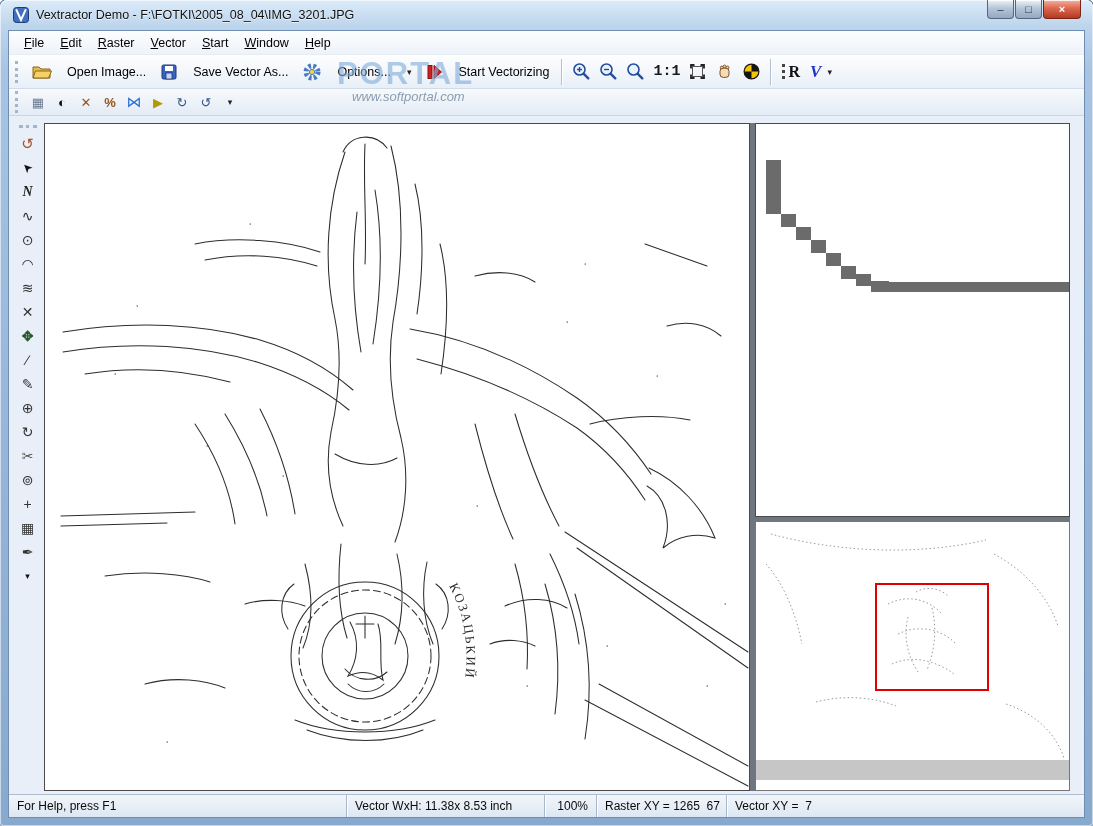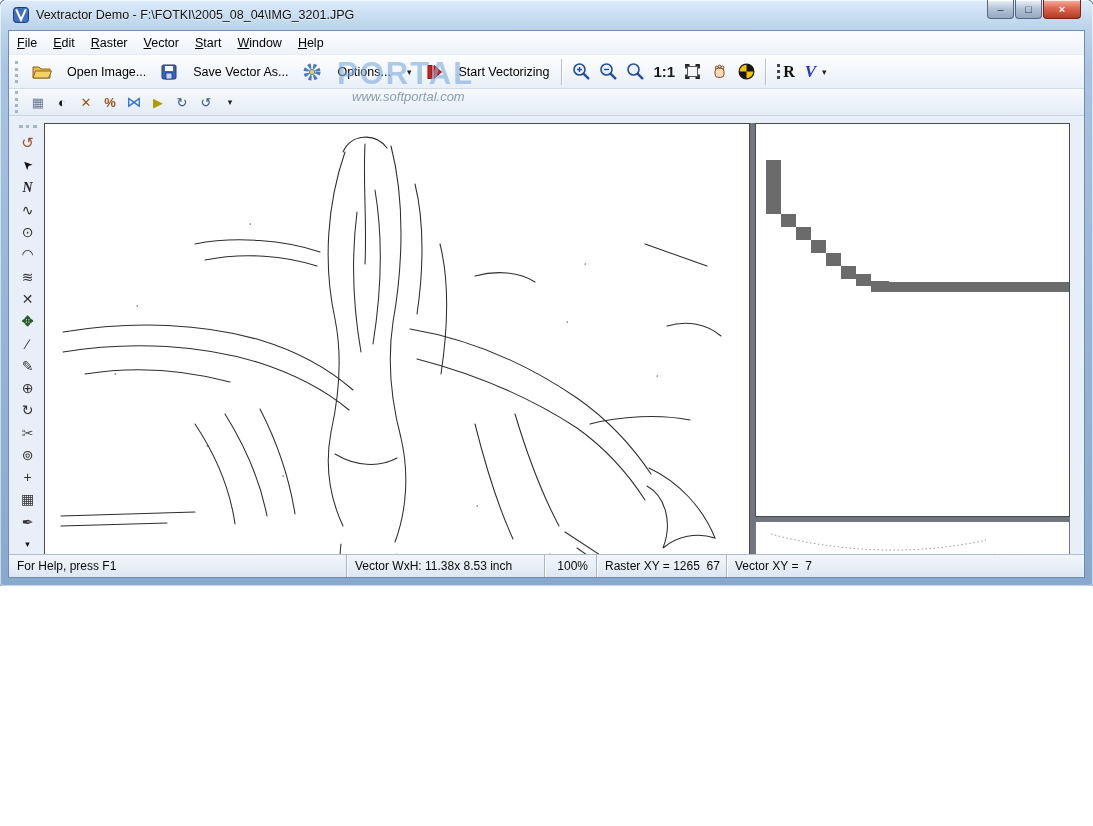--- a/index.html
+++ b/index.html
@@ -1,53 +1,53 @@
 <!DOCTYPE html>
 <html><head>
 <meta charset="utf-8">
 <style>
   * { box-sizing: border-box; margin: 0; padding: 0; }
   body { background: #ffffff; font-family: "Liberation Sans", sans-serif; }
 
   .window{
-    position:relative; width:1093px; height:586px;
+    position:relative; width:1093px; height:826px;
     border-radius:7px 7px 4px 4px; overflow:hidden;
     background:linear-gradient(180deg,#dcebfa 0%,#bdd5ec 26px,#a8c4e2 70px,#96b5d8 55%,#88a9ce 100%);
     box-shadow:inset 0 0 0 1px rgba(255,255,255,.55), 0 0 0 1px #4e6f94;
   }
 
   
   .titlebar{position:absolute;left:0;top:0;right:0;height:30px;display:flex;align-items:center;padding-left:13px;}
   .title-text{font-size:12.5px;color:#101010;margin-left:7px;text-shadow:0 1px 0 rgba(255,255,255,.7);}
   .win-controls{position:absolute;right:12px;top:0;display:flex;gap:1px;}
   .win-btn{width:27px;height:19px;border:1px solid #55677f;border-top:none;display:flex;align-items:center;justify-content:center;
     font-size:11px;line-height:1;color:#23344c;border-radius:0 0 4px 4px;
     background:linear-gradient(#eef3f9,#b6c5d8 45%,#93a8c0);box-shadow:inset 0 1px 0 rgba(255,255,255,.8);}
   .win-btn.close{width:38px;color:#fff;border-color:#7c2314;
     background:linear-gradient(#f6b2a2,#dd6850 45%,#b23a23);font-weight:bold;}
 
   
   .content{position:absolute;left:8px;right:8px;top:30px;bottom:8px;background:#eff4fb;
     border:1px solid #6f8db0;display:flex;flex-direction:column;overflow:hidden;}
 
-  .menubar{height:23px;display:flex;align-items:center;padding-left:0;font-size:12.5px;color:#000;
+  .menubar{height:23px;display:flex;align-items:center;padding-left:7px;font-size:12.5px;color:#000;
     background:linear-gradient(#fcfdfe,#eef3fa);}
   .menu-item{display:inline-block;padding:3px 8px;}
   .menu-item::first-letter{text-decoration:underline;}
 
   .toolbar1{height:35px;display:flex;align-items:center;padding:0 4px;position:relative;
     background:linear-gradient(#fefefe,#e8eff8);border-top:1px solid #e7edf5;border-bottom:1px solid #d2dce8;}
   .toolbar2{height:27px;display:flex;align-items:center;gap:2px;padding:0 4px;
     background:linear-gradient(#f7fafc,#e3ebf5);border-bottom:1px solid #c9d5e3;}
   .grip{width:5px;height:22px;margin:0 5px 0 2px;border-left:3px dotted #a4b5c9;}
   .tbtn{display:flex;align-items:center;gap:15px;padding:3px 7px;font-size:12.5px;color:#000;white-space:nowrap;}
   .tsep{width:0;border-left:1px solid #b2c0d2;border-right:1px solid #ffffff;height:26px;margin:0 5px;}
   .icon-btn{padding:2px 4px;display:flex;align-items:center;}
   .ddarrow{font-size:9px;color:#222;margin-left:1px;}
-  .ratio{font-family:Liberation Sans, sans-serif;font-weight:bold;font-size:15px;color:#1a1a1a;padding:0 4px;}
+  .ratio{font-family:Liberation Mono, monospace;font-weight:bold;font-size:15px;color:#1a1a1a;padding:0 4px;}
   .rv{display:flex;align-items:center;padding:2px 5px;}
   .r-dots{border-left:3px dotted #444;height:15px;margin-right:3px;}
   .letter-r{font-family:"Liberation Serif",serif;font-weight:bold;font-size:16px;color:#111;}
   .letter-v{font-family:"Liberation Serif",serif;font-weight:bold;font-style:italic;font-size:17px;color:#2336c4;}
 
   .t2icon{width:22px;height:20px;display:flex;align-items:center;justify-content:center;font-size:13px;color:#33557f;}
   .t2-0{color:#6b7c92;} .t2-1{color:#111;} .t2-2{color:#95541e;} .t2-3{color:#95541e;font-weight:bold;}
   .t2-4{color:#2b6fd4;font-size:15px;} .t2-5{color:#b09a00;} .t2-6,.t2-7{color:#3a588a;} .t2-8{font-size:9px;color:#222;}
 
   

